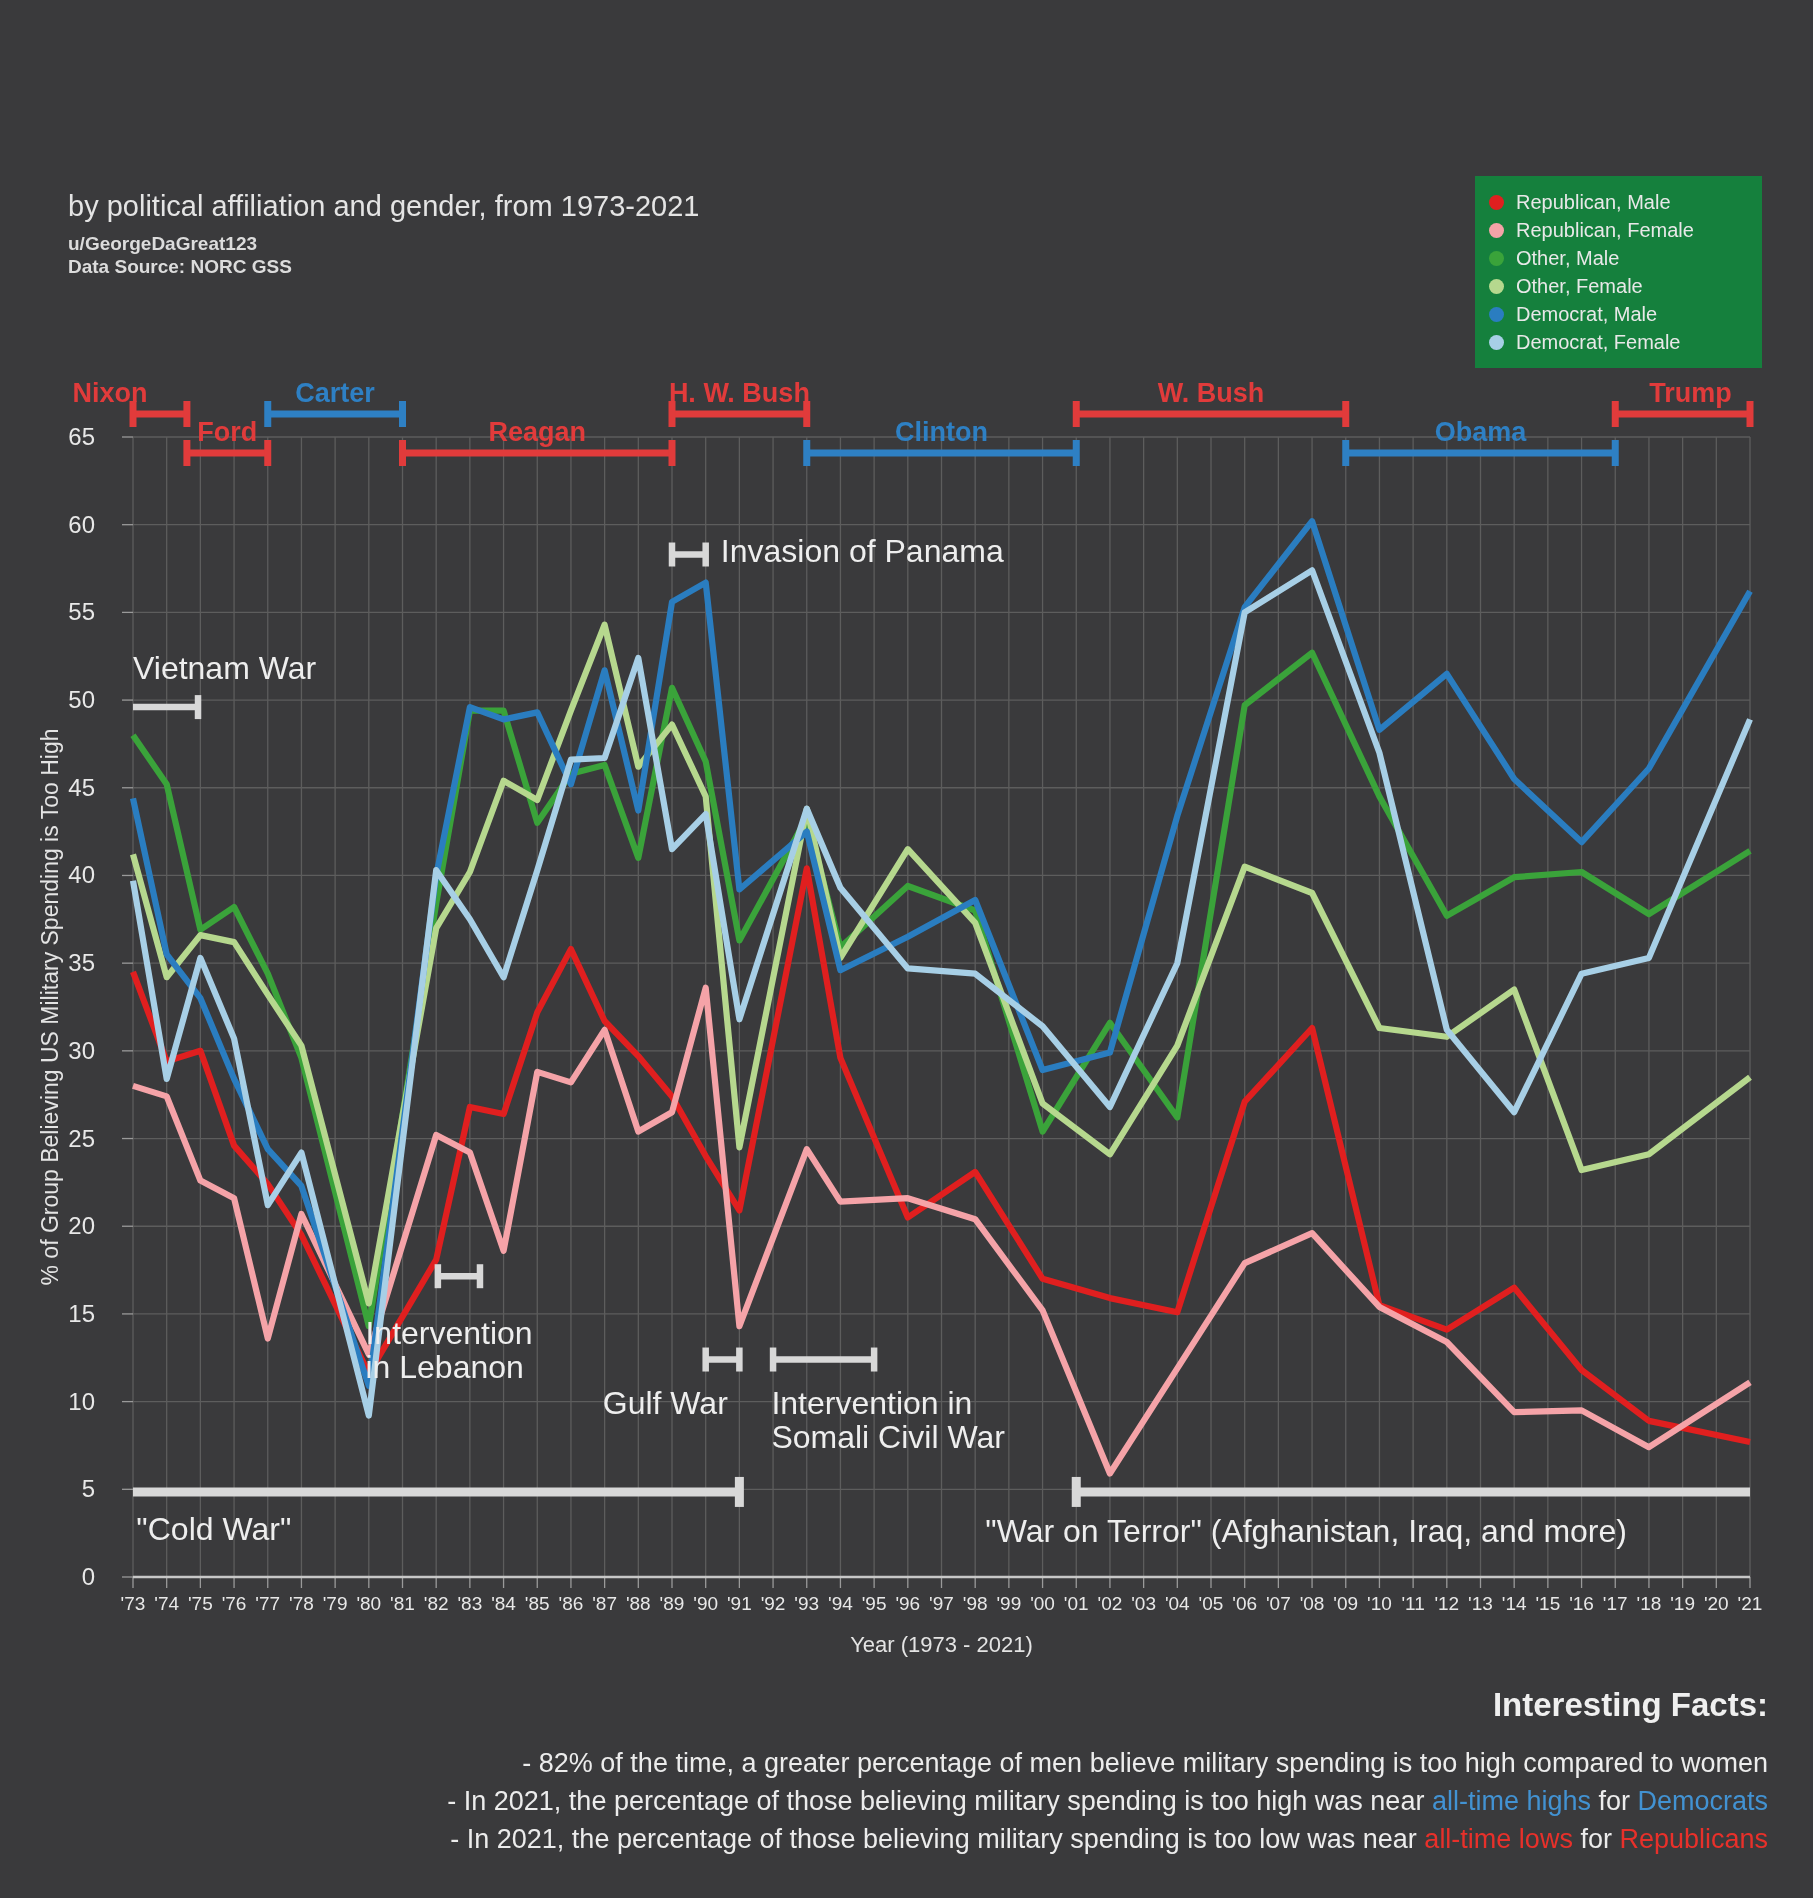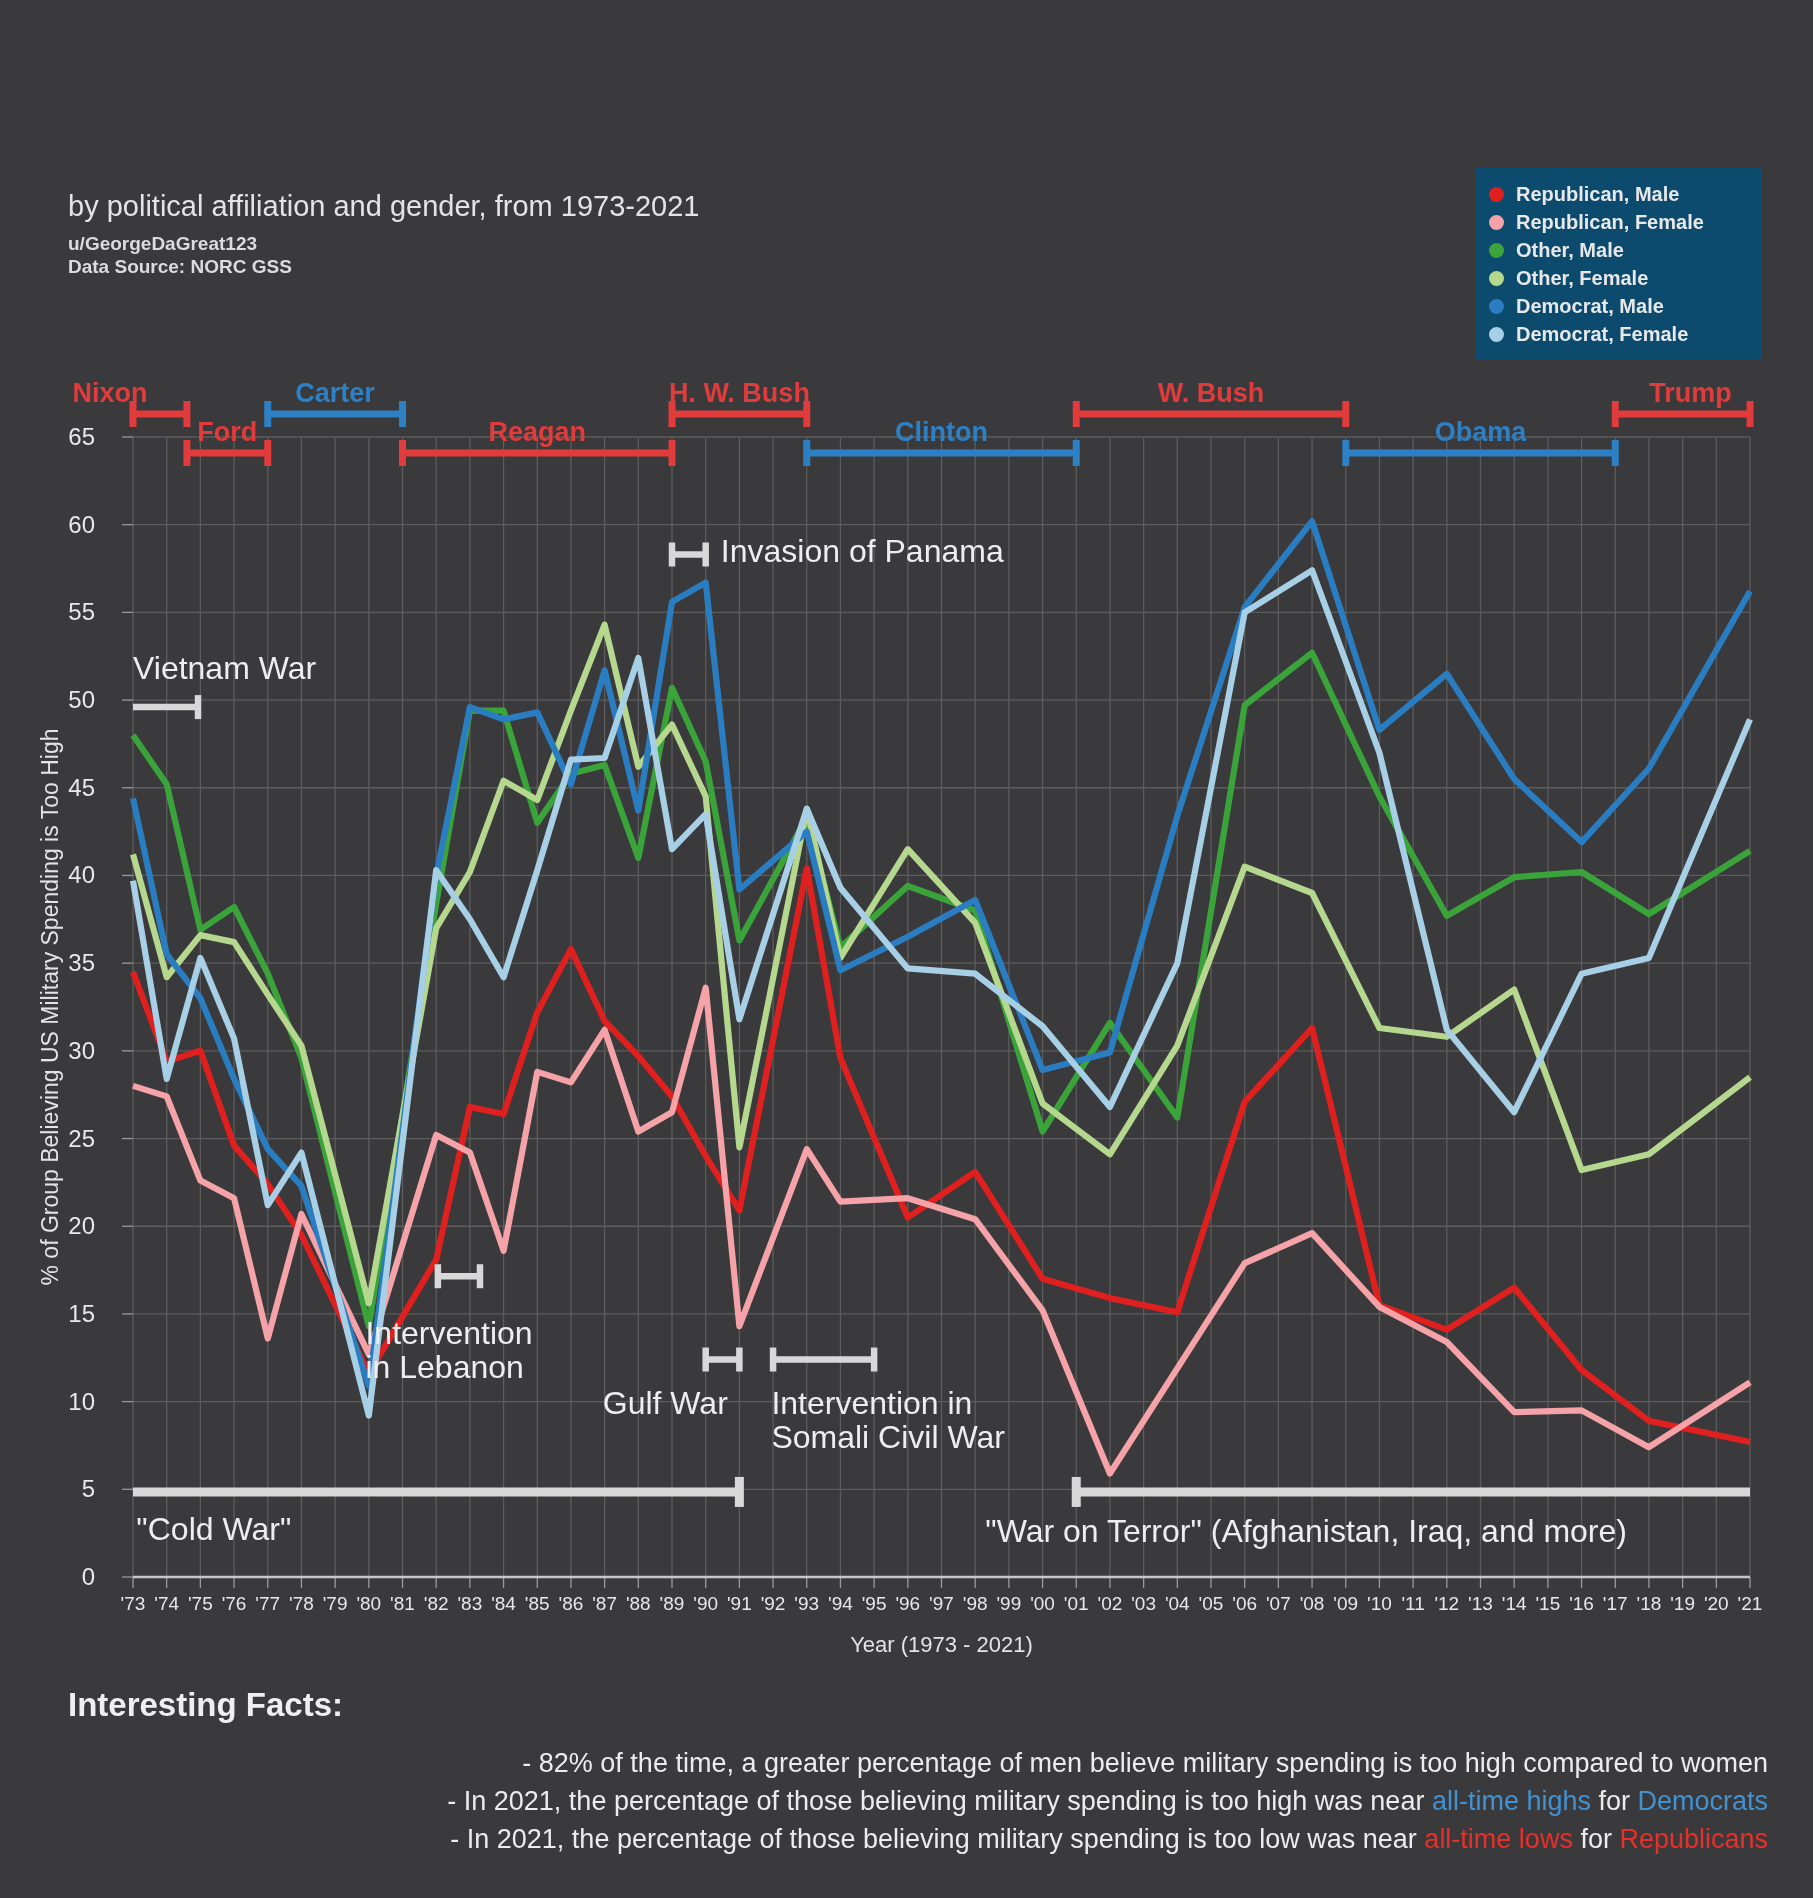--- a/index.html
+++ b/index.html
@@ -3,26 +3,26 @@
 <meta charset="utf-8">
 <style>
   html,body{margin:0;padding:0;background:#3a3a3c;}
   #page{position:relative;width:1813px;height:1898px;background:#3a3a3c;overflow:hidden;
         font-family:"Liberation Sans",sans-serif;color:#efefef;}
   .abs{position:absolute;}
   #title{left:68px;top:40px;font-size:69px;font-weight:bold;letter-spacing:1px;color:#f2f2f2;}
   #subtitle{left:68px;top:128px;font-size:44px;color:#ececec;}
   #subtitle2{left:68px;top:190px;font-size:29px;color:#e4e4e4;}
   #credits{left:68px;top:232px;font-size:19px;font-weight:bold;color:#dcdcdc;line-height:23px;}
-  #legend{left:1475px;top:168px;width:273px;padding:12px 0 12px 14px;background:#0c4a6e;font-weight:bold;}
+  #legend{left:1475px;top:176px;width:273px;padding:12px 0 12px 14px;background:#15803d;}
   .legend-row{display:flex;align-items:center;height:28px;}
   .legend-dot{width:15px;height:15px;border-radius:50%;margin-right:12px;flex:0 0 15px;}
   .legend-label{font-size:20px;color:#e8e8e8;}
   #facts{left:68px;top:1686px;width:1700px;}
-  #facts-heading{font-size:33px;font-weight:bold;color:#efefef;margin-bottom:20px;}
+  #facts-heading{font-size:33px;font-weight:bold;color:#efefef;margin-bottom:20px;text-align:right;}
   .fact-line{font-size:27px;color:#ececec;line-height:38px;text-align:right;}
   svg text{font-family:"Liberation Sans",sans-serif;}
 </style>
 </head>
 <body>
 
 <div id="page">
 
   <div class="abs" id="subtitle2">by political affiliation and gender, from 1973-2021</div>
   <div class="abs" id="credits">

